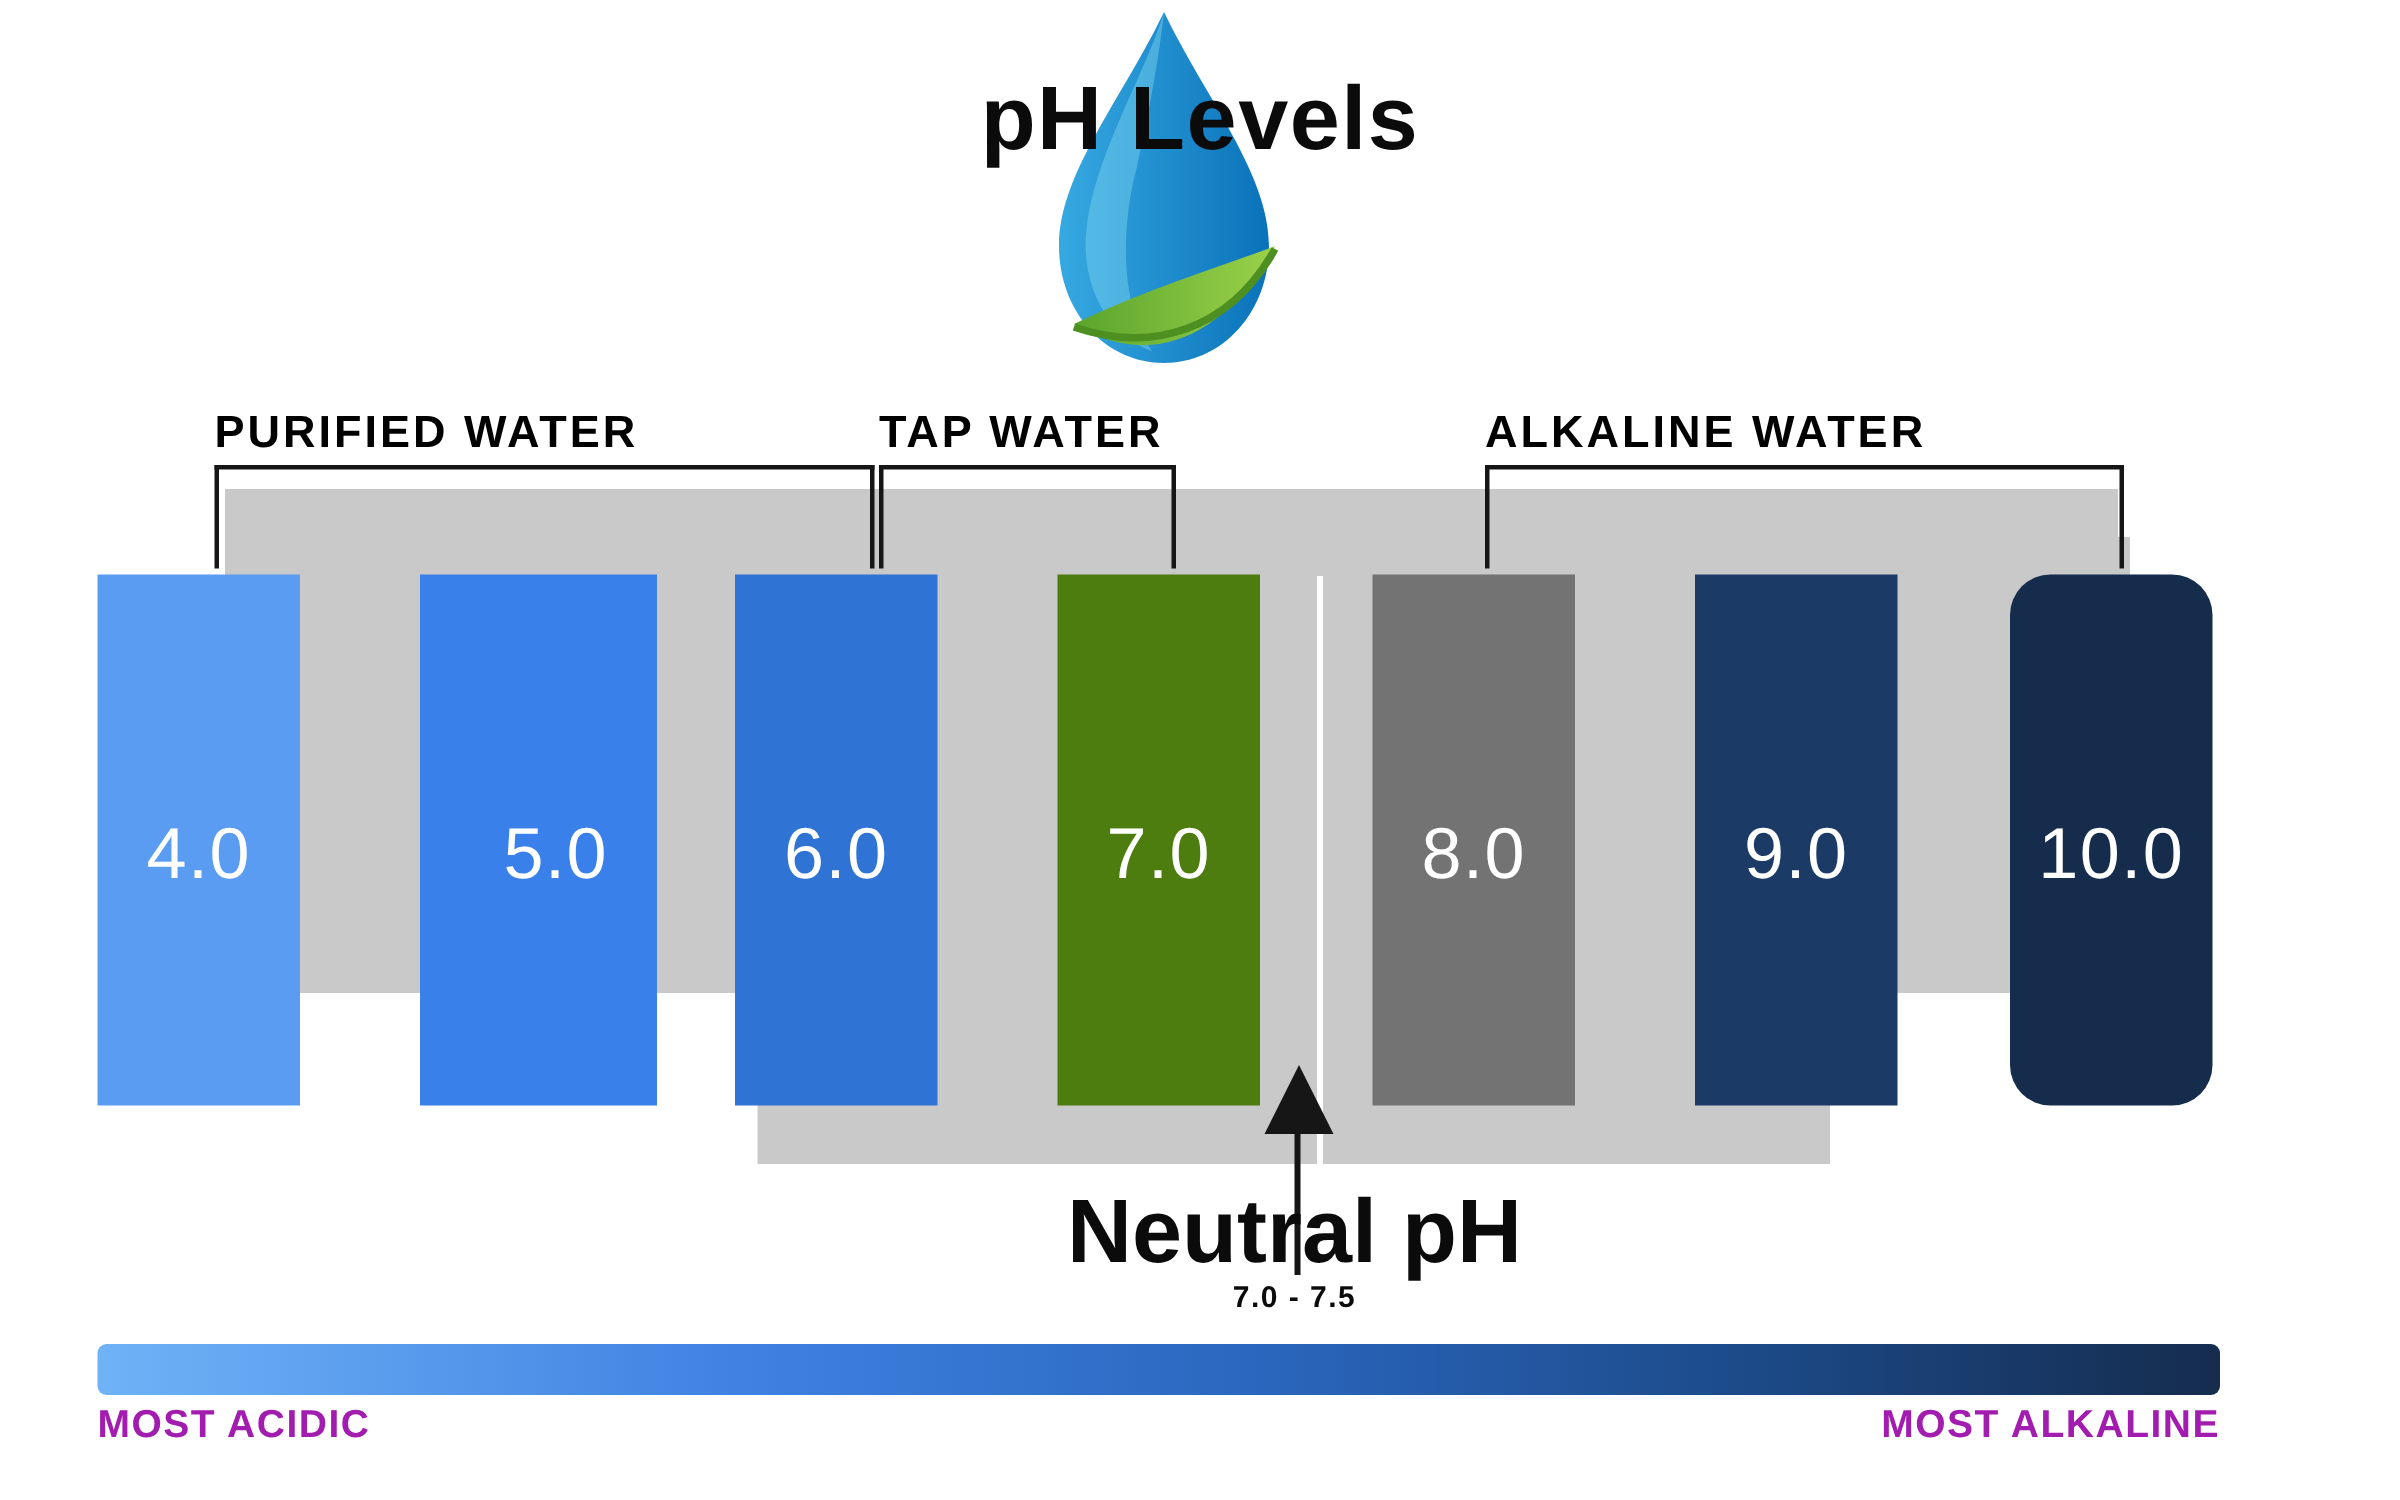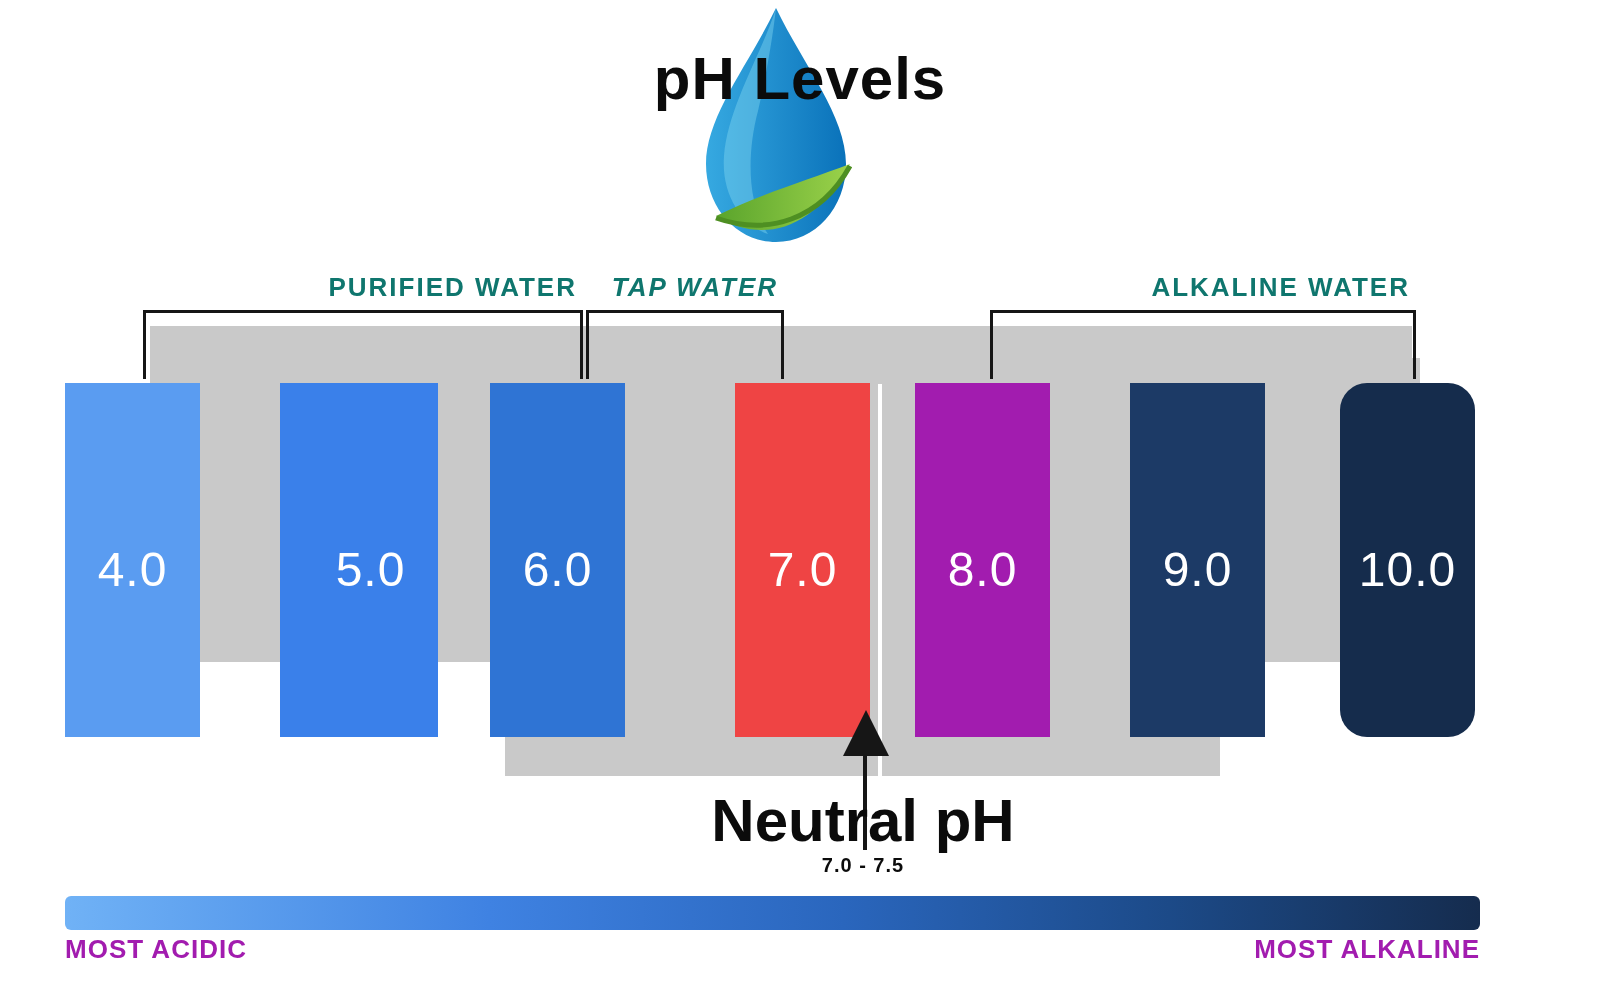--- a/index.html
+++ b/index.html
@@ -9,21 +9,21 @@
   }
   
   .shadow{position:absolute;background:#c9c9c9;z-index:1;}
   
   .bracket{
     position:absolute;height:66px;z-index:2;
     border-top:3px solid #161616;border-left:3px solid #161616;border-right:3px solid #161616;
   }
   .bracket-label{
     position:absolute;top:272px;height:34px;z-index:2;
-    font-size:26px;font-weight:700;letter-spacing:2px;text-align:right;color:#0f766e;
+    font-size:30px;font-weight:700;letter-spacing:2px;text-align:left;color:#000000;
   }
   
   .bar{
     position:absolute;top:383px;width:135px;height:354px;z-index:3;
     display:flex;align-items:center;justify-content:center;
   }
   .bar .val{font-size:48px;color:#ffffff;font-weight:400;letter-spacing:1px;margin-top:18px;}
   
   .logo{position:absolute;left:688px;top:6px;z-index:2;}
   .title{
@@ -78,40 +78,40 @@
       <path d="M88,2 C60,60 18,110 18,158 C18,202 49,236 88,236 C127,236 158,202 158,158 C158,110 116,60 88,2 Z" fill="url(#dropg)"></path>
       <path d="M88,2 C75,45 40,100 36,150 C33,190 55,220 80,228 C60,200 58,150 70,105 C78,70 85,30 88,2 Z" fill="#7fd4f0" opacity="0.45"></path>
       <path d="M28,210 C70,236 122,230 162,158 C120,174 78,186 28,210 Z" fill="url(#leafg)"></path>
       <path d="M28,212 C80,230 132,214 162,160" stroke="#4e8f22" stroke-width="5" fill="none"></path>
     </svg>
   </div>
 
   <h1 class="title">pH Levels</h1>
 
   <div class="bracket-label" style="left:143px;width:434px;">PURIFIED WATER</div>
-  <div class="bracket-label" style="left:586px;width:192px;font-style:italic;">TAP WATER</div>
+  <div class="bracket-label" style="left:586px;width:192px;">TAP WATER</div>
   <div class="bracket-label" style="left:990px;width:420px;">ALKALINE WATER</div>
 
   <div class="bracket" style="left:143px;top:310px;width:434px;"></div>
   <div class="bracket" style="left:586px;top:310px;width:192px;"></div>
   <div class="bracket" style="left:990px;top:310px;width:420px;"></div>
 
   <div class="bar" style="left: 65px; background-color: rgb(90, 156, 241);">
       <span class="val">4.0</span>
     </div>
   <div class="bar" style="left: 280px; background-color: rgb(58, 128, 234); padding-left: 23px;">
       <span class="val">5.0</span>
     </div>
   <div class="bar" style="left: 490px; background-color: rgb(47, 116, 212);">
       <span class="val">6.0</span>
     </div>
-  <div class="bar" style="left: 735px; background-color: #ef4444;">
+  <div class="bar" style="left: 705px; background-color: #4d7c0f;">
       <span class="val">7.0</span>
     </div>
-  <div class="bar" style="left: 915px; background-color: #a21caf;">
+  <div class="bar" style="left: 915px; background-color: #737373;">
       <span class="val">8.0</span>
     </div>
   <div class="bar" style="left: 1130px; background-color: rgb(28, 58, 102);">
       <span class="val">9.0</span>
     </div>
   <div class="bar" style="left: 1340px; background-color: rgb(21, 44, 76); border-radius: 27px;">
       <span class="val">10.0</span>
     </div>
 
   <div class="arrow-head"></div>

